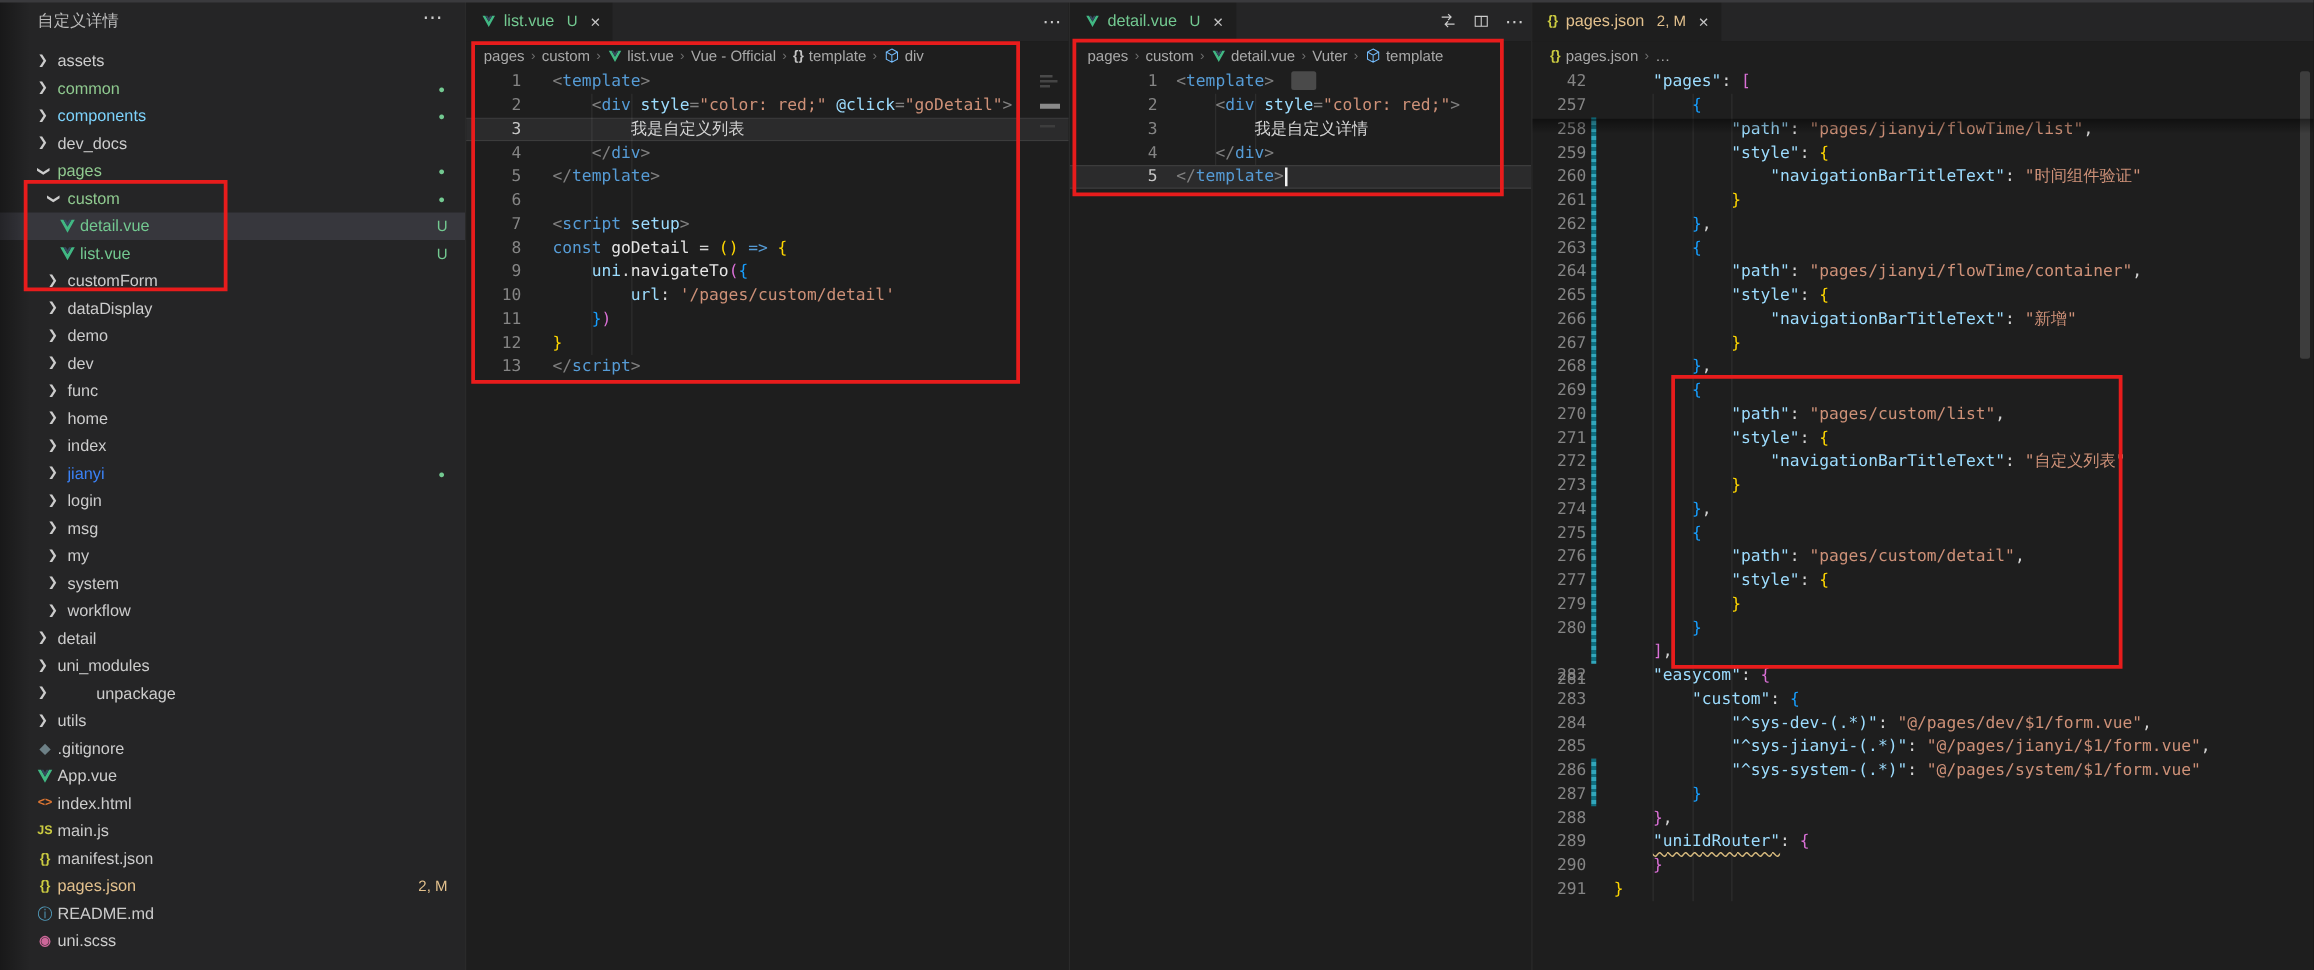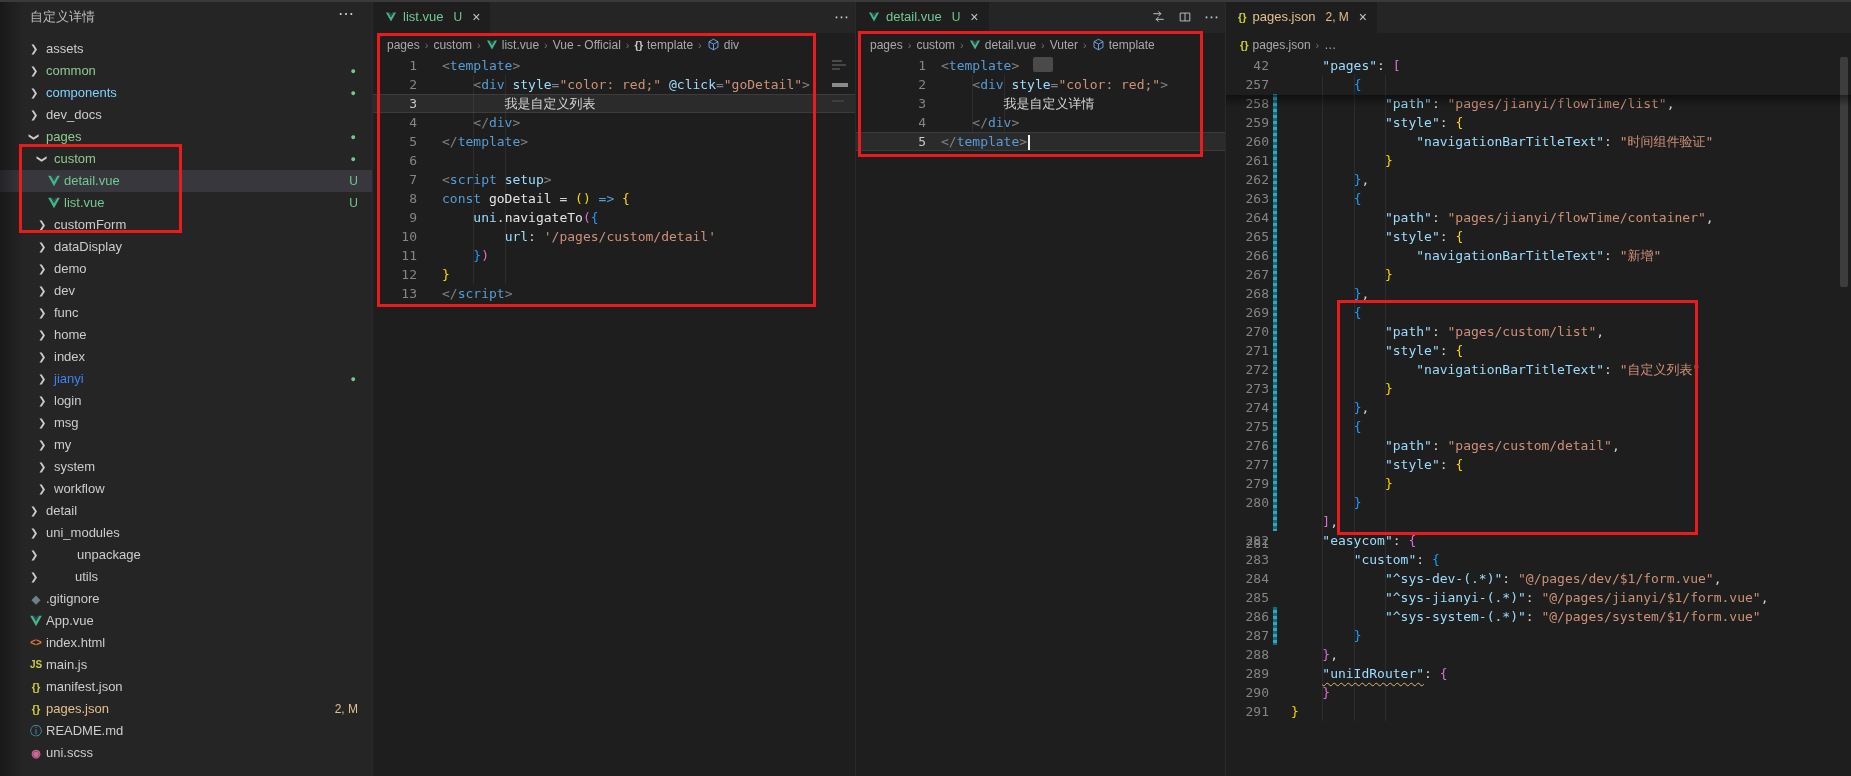--- a/index.html
+++ b/index.html
@@ -174,21 +174,21 @@
         <div class="trow">
           <span class="tchev" style="left: 30px;">❯</span>
           <span class="tlabel" style="left: 46px; color: rgb(204, 204, 204);">uni_modules</span>
         </div>
         <div class="trow">
           <span class="tchev" style="left: 30px;">❯</span>
           <span class="tlabel" style="left: 46px; color: rgb(204, 204, 204); margin-left: 31px;">unpackage</span>
         </div>
         <div class="trow">
           <span class="tchev" style="left: 30px;">❯</span>
-          <span class="tlabel" style="left: 46px; color: rgb(204, 204, 204); margin-left: 29px;">utils</span>
+          <span class="tlabel" style="left: 46px; color: rgb(204, 204, 204);">utils</span>
         </div>
         <div class="trow">
           <span class="ticon" style="position: absolute; color: rgb(109, 128, 134); font-size: 11px; left: 28px; width: 16px; justify-content: center;">◆</span>
           <span class="tlabel" style="left: 46px; color: rgb(204, 204, 204);">.gitignore</span>
         </div>
         <div class="trow">
           <span class="ticon" style="position: absolute; left: 28px; width: 16px; justify-content: center;">
             <svg width="14" height="14" viewBox="0 0 24 24">
               <path fill="#41b883" d="M2 3h4.4L12 12.6 17.6 3H22L12 21z"></path>
               <path fill="#35495e" d="M6.6 3h3.2L12 6.8 14.2 3h3.2L12 12.2z"></path>

